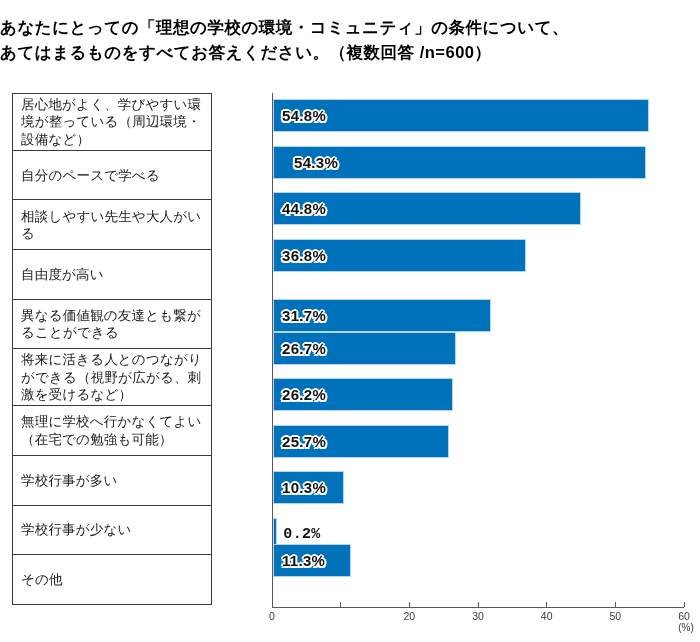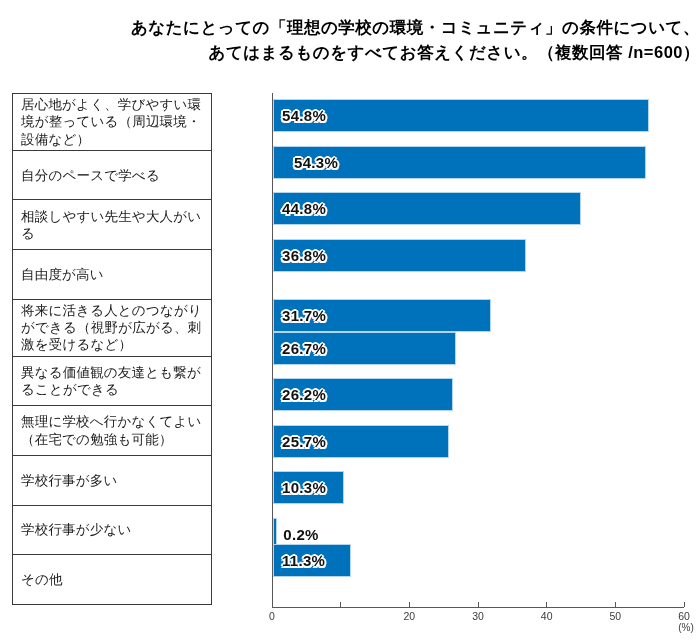--- a/index.html
+++ b/index.html
@@ -1,21 +1,21 @@
 <!DOCTYPE html>
 <html><head>
 <meta charset="utf-8">
 <style>
   html,body { margin:0; padding:0; background:#ffffff; }
   .canvas {
     position:relative; width:700px; height:642px; background:#ffffff;
     font-family:"Liberation Sans","DejaVu Sans",sans-serif; color:#1a1a1a; overflow:hidden;
   }
   .title {
-    position:absolute; top:15px; left:0; width:700px; text-align:right;
+    position:absolute; top:15px; left:0; width:700px; text-align:left;
     font-weight:bold; font-size:16.5px; line-height:25px; letter-spacing:0.5px; color:#000;
   }
   .cat-table {
     position:absolute; left:12px; top:93px; width:200px; height:512px;
     border:1.6px solid #3a3a3a; box-sizing:border-box;
     display:flex; flex-direction:column; background:#fff;
   }
   .cat-row {
     flex:1 1 0; border-bottom:1.4px solid #3a3a3a;
     display:flex; align-items:center; padding:2px 4px 2px 8px; box-sizing:border-box;
@@ -63,24 +63,24 @@
       <div class="cat-row">
         <span>自分のペースで学べる</span>
       </div>
       <div class="cat-row">
         <span>相談しやすい先生や大人がいる</span>
       </div>
       <div class="cat-row">
         <span>自由度が高い</span>
       </div>
       <div class="cat-row">
-        <span>将来に活きる人とのつながりができる（視野が広がる、刺激を受けるなど）</span>
+        <span>異なる価値観の友達とも繋がることができる</span>
       </div>
       <div class="cat-row">
-        <span>異なる価値観の友達とも繋がることができる</span>
+        <span>将来に活きる人とのつながりができる（視野が広がる、刺激を受けるなど）</span>
       </div>
       <div class="cat-row">
         <span>無理に学校へ行かなくてよい（在宅での勉強も可能）</span>
       </div>
       <div class="cat-row">
         <span>学校行事が多い</span>
       </div>
       <div class="cat-row">
         <span>学校行事が少ない</span>
       </div>
@@ -123,21 +123,21 @@
         <div class="bar-row" style="top: 325.5px;">
           <div class="bar" style="width: 176.473px;"></div>
           <span class="bar-label" style="left: 9px;">25.7%</span>
         </div>
         <div class="bar-row" style="top: 372px;">
           <div class="bar" style="width: 70.7267px;"></div>
           <span class="bar-label" style="left: 9px;">10.3%</span>
         </div>
         <div class="bar-row" style="top: 418.5px;">
           <div class="bar" style="width: 3.5px;"></div>
-          <span class="bar-label" style="left: 10.3733px;">0.2%</span>
+          <span class="bar-label" style="left: 10.3733px; font-family: Liberation Mono, monospace;">0.2%</span>
         </div>
         <div class="bar-row" style="top: 445px;">
           <div class="bar" style="width: 77.5933px;"></div>
           <span class="bar-label" style="left: 9px;">11.3%</span>
         </div>
       </div>
     <div class="x-axis"></div>
     <div id="axis-layer">
         <div class="tick-label" style="left: -16px;">0</div>
         <div class="tick" style="left: 68.1667px;"></div>

